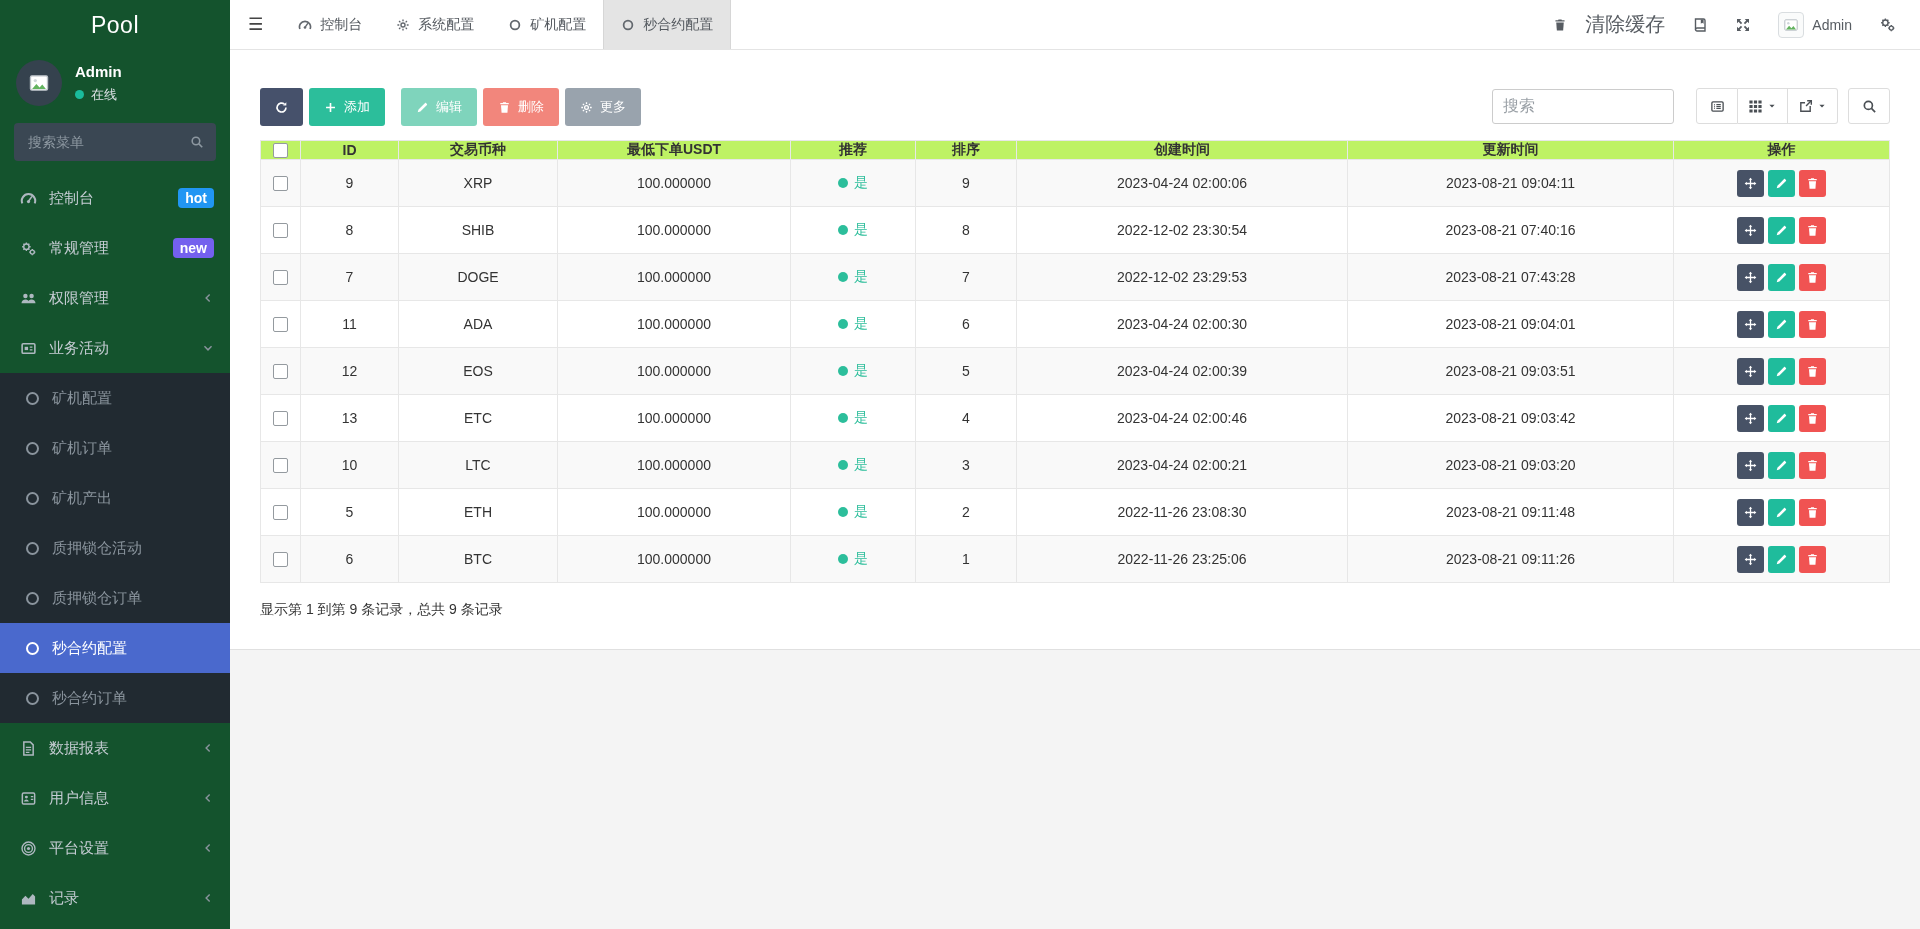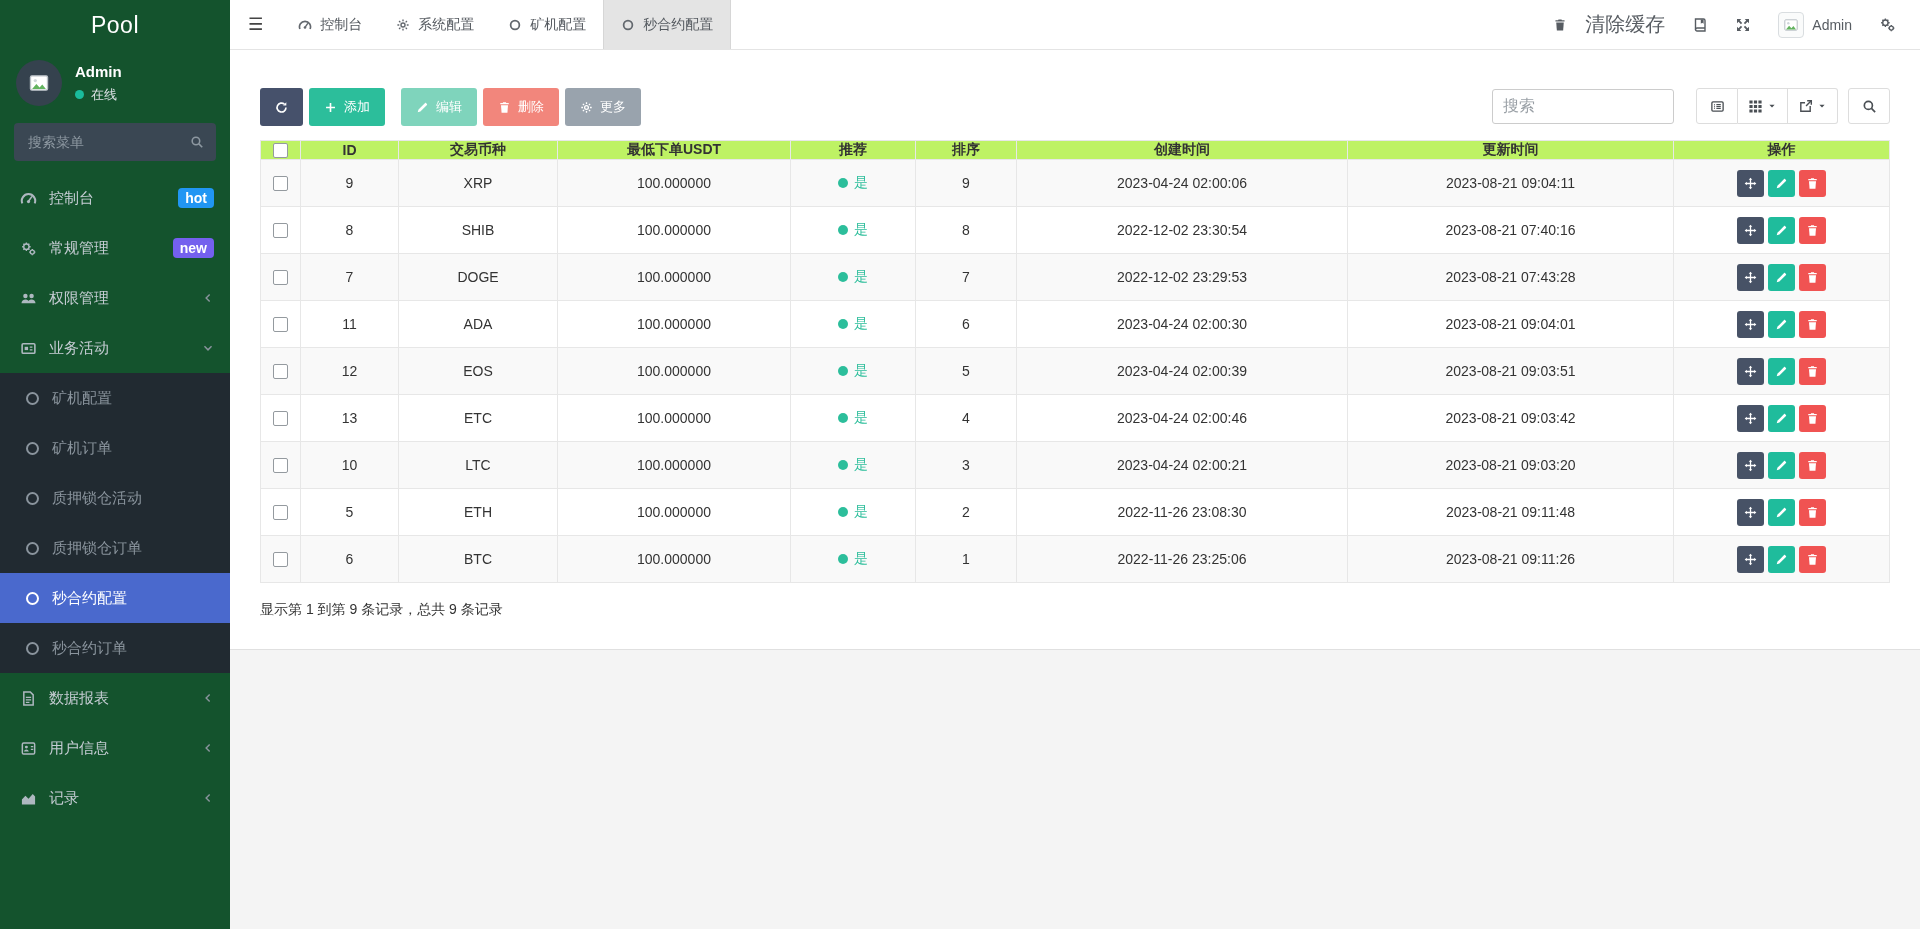--- a/index.html
+++ b/index.html
@@ -255,20 +255,24 @@
       <div class="subitem">
     <span class="ring"></span>
     <span class="sub-label">矿机配置</span>
       </div>
       <div class="subitem">
     <span class="ring"></span>
     <span class="sub-label">矿机订单</span>
       </div>
       <div class="subitem">
     <span class="ring"></span>
+    <span class="sub-label">矿机产出</span>
+      </div>
+      <div class="subitem">
+    <span class="ring"></span>
     <span class="sub-label">质押锁仓活动</span>
       </div>
       <div class="subitem">
     <span class="ring"></span>
     <span class="sub-label">质押锁仓订单</span>
       </div>
       <div class="subitem active" style="background: rgb(74, 105, 205);">
     <span class="ring"></span>
     <span class="sub-label">秒合约配置</span>
       </div>
@@ -285,20 +289,29 @@
         <span class="nv-label">数据报表</span>
         <svg class="ic chev">
           <use href="#s-chevl"></use>
         </svg>
       </div>
       <div class="nav-item">
         <svg class="ic nv-ic">
           <use href="#s-book2"></use>
         </svg>
         <span class="nv-label">用户信息</span>
+        <svg class="ic chev">
+          <use href="#s-chevl"></use>
+        </svg>
+      </div>
+      <div class="nav-item">
+        <svg class="ic nv-ic">
+          <use href="#s-bullseye"></use>
+        </svg>
+        <span class="nv-label">平台设置</span>
         <svg class="ic chev">
           <use href="#s-chevl"></use>
         </svg>
       </div>
       <div class="nav-item">
         <svg class="ic nv-ic">
           <use href="#s-area"></use>
         </svg>
         <span class="nv-label">记录</span>
         <svg class="ic chev">

